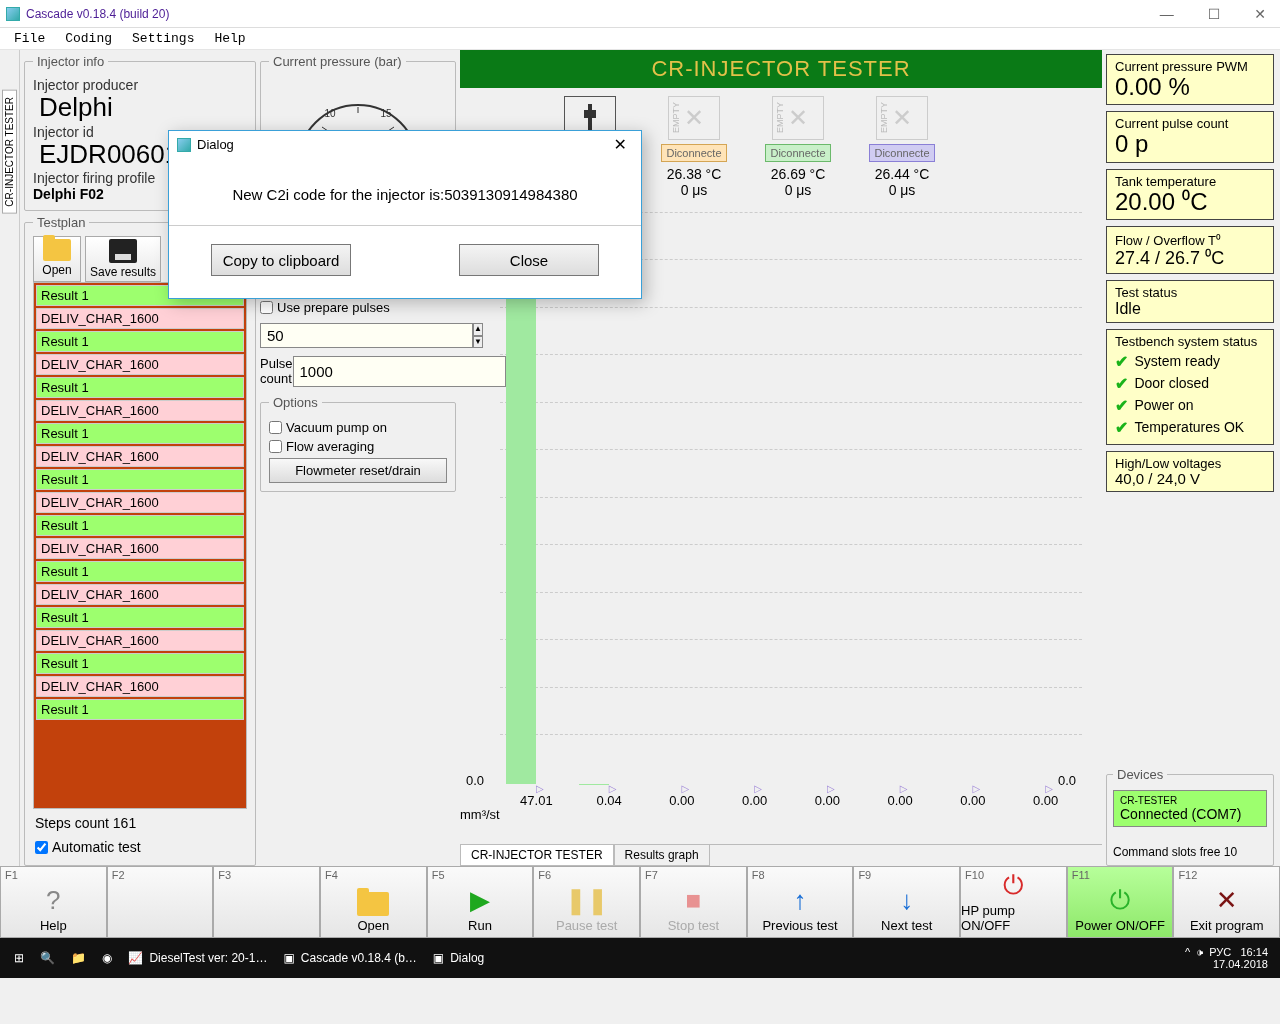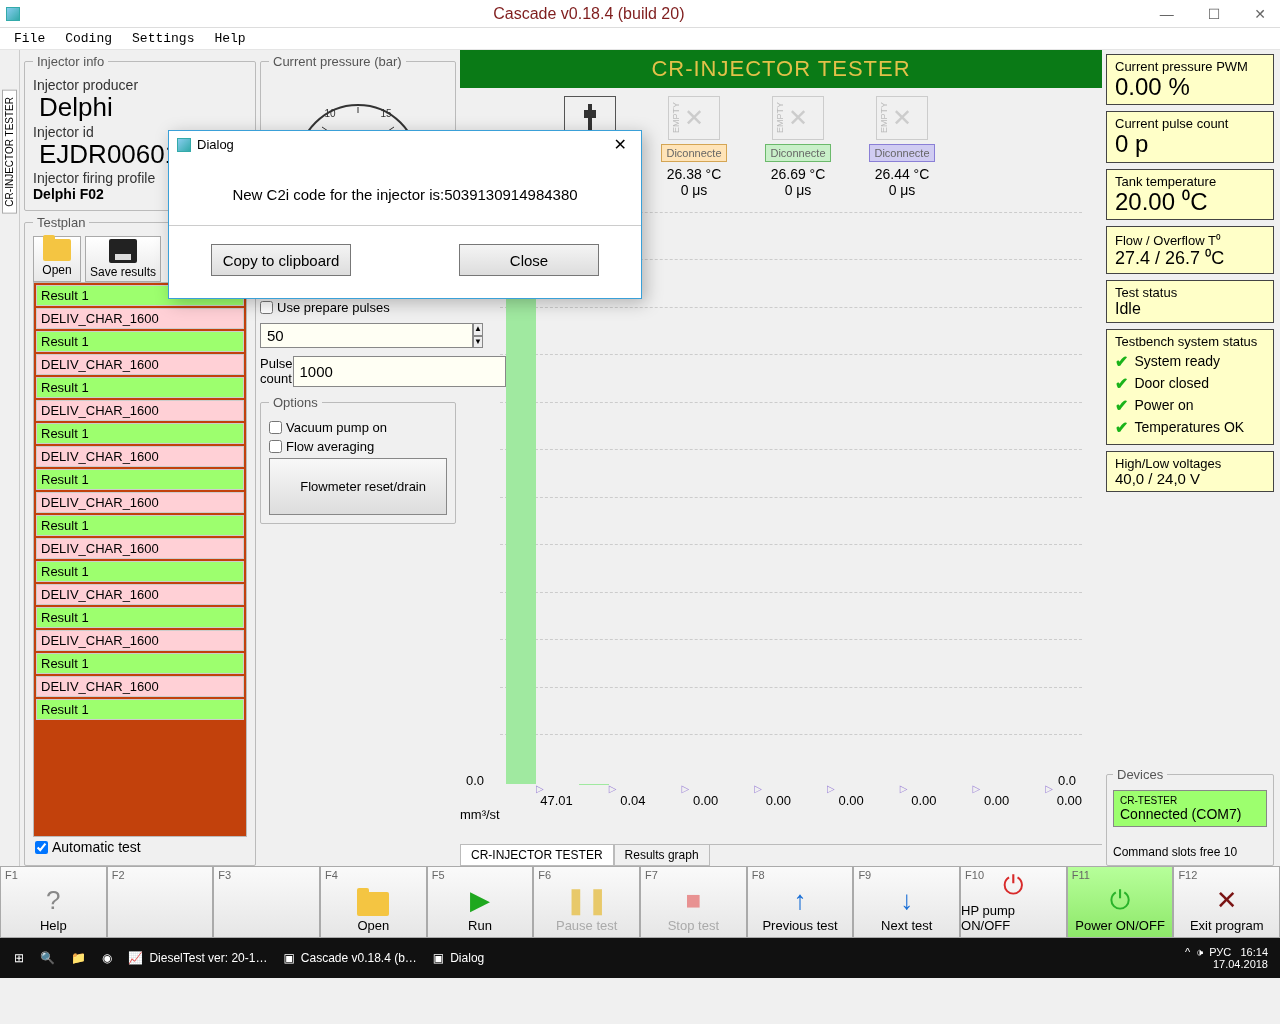--- a/index.html
+++ b/index.html
@@ -1,20 +1,20 @@
 <!DOCTYPE html>
 <html><head>
 <meta charset="utf-8">
 <style>
 * { box-sizing: border-box; margin: 0; padding: 0; font-family: 'Segoe UI', Tahoma, sans-serif; }
 body { background: #f0f0f0; width: 1280px; height: 1024px; overflow: hidden; font-size: 12px; }
 
 .titlebar { height: 28px; background: #fff; display: flex; align-items: center; padding: 0 6px; border-bottom: 1px solid #ddd; }
 .titlebar-icon { width: 14px; height: 14px; border: 1px solid #3aa; margin-right: 6px; background: linear-gradient(135deg,#8ce,#3aa); }
-.titlebar-title { flex: 1; color: #7f1d1d; font-size: 16px; text-align: center; }
+.titlebar-title { flex: 1; color: #4c1d95; font-size: 12px; }
 .win-controls { display: flex; gap: 18px; color: #666; font-size: 14px; }
 .win-controls span { cursor: pointer; padding: 2px 8px; }
 
 .menubar { height: 22px; background: #fff; display: flex; align-items: center; padding: 0 4px; font-size: 13px; border-bottom: 1px solid #e5e5e5; }
 .menubar span { padding: 2px 10px; cursor: pointer; font-family: Liberation Mono, monospace; }
 
 .main { display: flex; height: 816px; background: #f0f0f0; }
 
 .side-tab { width: 20px; background: #f0f0f0; border-right: 1px solid #ccc; display: flex; align-items: flex-start; justify-content: center; padding-top: 40px; }
 .side-tab-text { writing-mode: vertical-lr; transform: rotate(180deg); font-size: 10px; background: #fff; border: 1px solid #aaa; padding: 6px 1px; }
@@ -48,40 +48,40 @@
 .gauge { height: 100px; position: relative; }
 .gauge svg { width: 100%; height: 100%; }
 
 .param-row { display: flex; flex-direction: row; margin-bottom: 4px; }
 .param-row label { font-size: 13px; margin-bottom: 1px; }
 .spinner-wrap { display: flex; }
 .spinner-wrap input { flex: 1; border: 1px solid #888; padding: 3px 6px; font-size: 15px; background: #fffff4; }
 .spin-btns { width: 18px; display: flex; flex-direction: column; }
 .spin-btns span { flex:1; border:1px solid #888; background:#eee; font-size:8px; text-align:center; line-height:9px; cursor:pointer; }
 .check-row { display:flex; align-items:center; gap:4px; font-size:13px; margin:4px 0; }
-.flow-reset { width:100%; border:1px solid #888; background:linear-gradient(#f8f8f8,#ddd); padding:20px; font-size:13px; cursor:pointer;text-align:right; }
+.flow-reset { width:100%; border:1px solid #888; background:linear-gradient(#f8f8f8,#ddd); padding:4px; font-size:13px; cursor:pointer; }
 
 .cr-banner { background:#0a7a16; color:#e2c149; text-align:center; padding:6px; font-size:22px; font-weight:400; letter-spacing:1px; }
 .injector-row { display:flex; gap:24px; padding:8px 6px 4px 90px; }
 .inj-slot { display:flex; flex-direction:column; align-items:center; width:80px; }
 .inj-box { width:52px; height:44px; border:1px solid #ccc; display:flex; align-items:center; justify-content:center; color:#ccc; font-size:24px; position:relative; }
 .inj-empty { writing-mode:vertical-lr; transform:rotate(180deg); font-size:9px; color:#bbb; position:absolute; left:2px; }
 .inj-btn { margin-top:4px; padding:2px 4px; font-size:11px; border:1px solid; cursor:pointer; }
 .inj-temp { font-size:14px; margin-top:4px; }
 .inj-us { font-size:14px; }
 
 .chart-body { flex:1; position:relative; padding:8px 12px 0 40px; }
 .chart-grid { position:absolute; top:10px; left:40px; right:20px; bottom:60px; }
 .chart-grid .hl { position:absolute; left:0; right:0; border-top:1px dashed #ccc; }
 .bars { position:absolute; bottom:60px; left:40px; right:20px; height:calc(100% - 70px); display:flex; }
 .bar-slot { flex:1; position:relative; }
 .bar { position:absolute; bottom:0; width:30px; left:6px; }
 .bar-g { background:#a0e9a0; }
 .xvals { position:absolute; bottom:36px; left:40px; right:20px; display:flex; }
-.xvals span { flex:1; text-align:right; font-size:13px;margin-top:27px; }
+.xvals span { flex:1; text-align:center; font-size:13px;margin-top:27px; }
 .yzero { position:absolute; bottom:56px; left:6px; font-size:13px; }
 .yzero2 { position:absolute; bottom:56px; right:26px; font-size:13px; }
 .xlabel { position:absolute; bottom:22px; left:0; font-size:13px; }
 .chart-tabs { display:flex; border-top:1px solid #bbb; }
 .chart-tabs span { border:1px solid #bbb; border-top:none; padding:3px 10px; font-size:12px; background:#f0f0f0; cursor:pointer; }
 .chart-tabs span.active { background:#fff; }
 
 .status-box { background:#ffffc8; border:1px solid #444; padding:4px 8px; }
 .status-box .sb-label { font-size:13px; }
 .status-box .sb-val { font-size:24px; line-height:1.1; }
@@ -175,20 +175,21 @@
           <div class="result-green">Result 1</div>
           <div class="result-pink">DELIV_CHAR_1600</div>
           <div class="result-green">Result 1</div>
           <div class="result-pink">DELIV_CHAR_1600</div>
           <div class="result-green">Result 1</div>
           <div class="result-pink">DELIV_CHAR_1600</div>
           <div class="result-green">Result 1</div>
           <div class="result-pink">DELIV_CHAR_1600</div>
           <div class="result-green">Result 1</div>
         </div>
+      <div class="steps-row">Steps count 161</div>
       <div class="auto-row">
         <input type="checkbox" checked="" style="">
         <span>Automatic test</span>
       </div>
     </fieldset>
   </div>
 
   <div class="center-col">
     <fieldset>
       <legend>Current pressure (bar)</legend>

